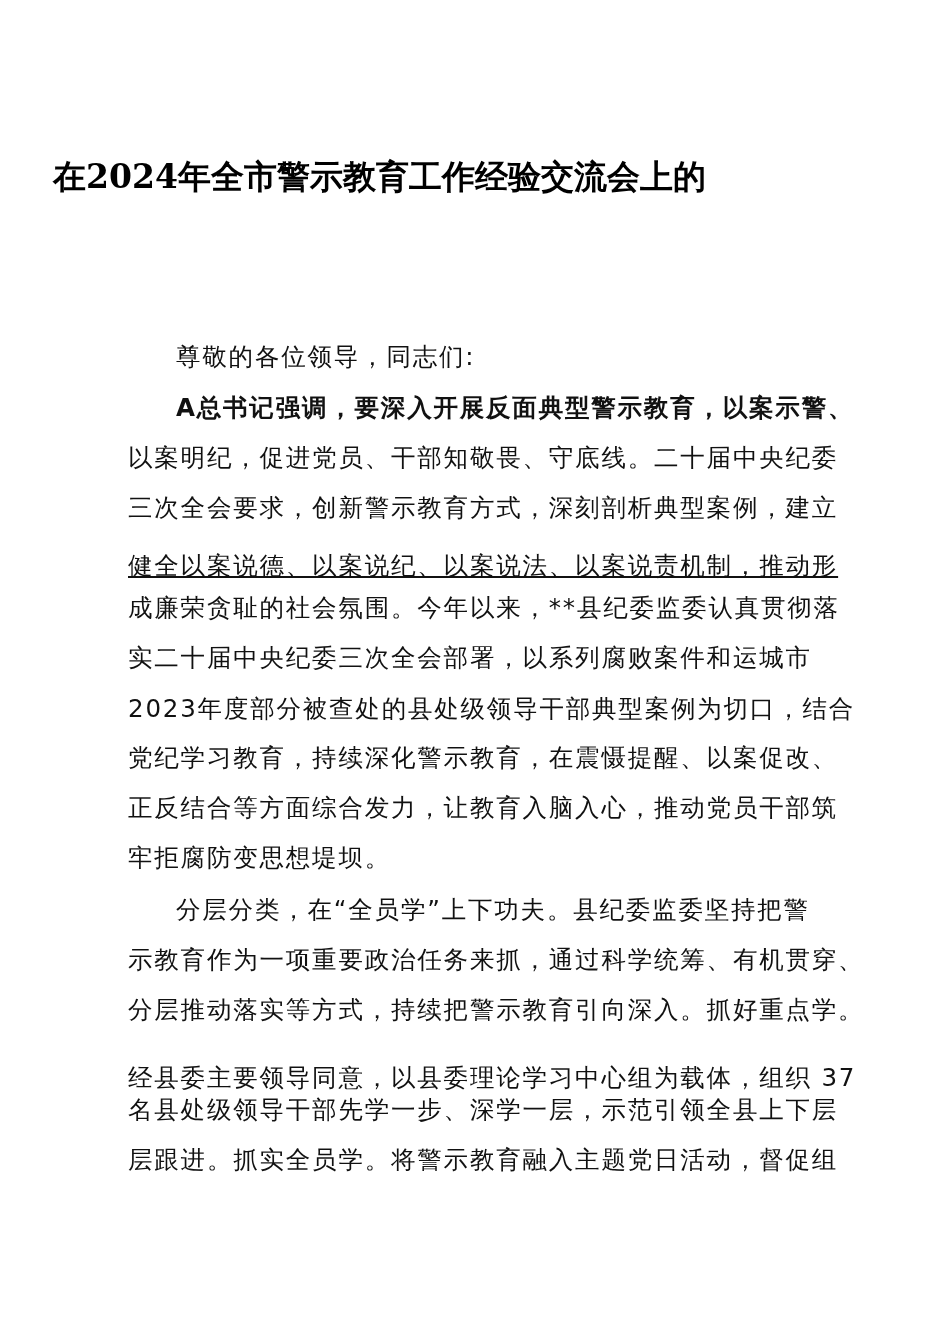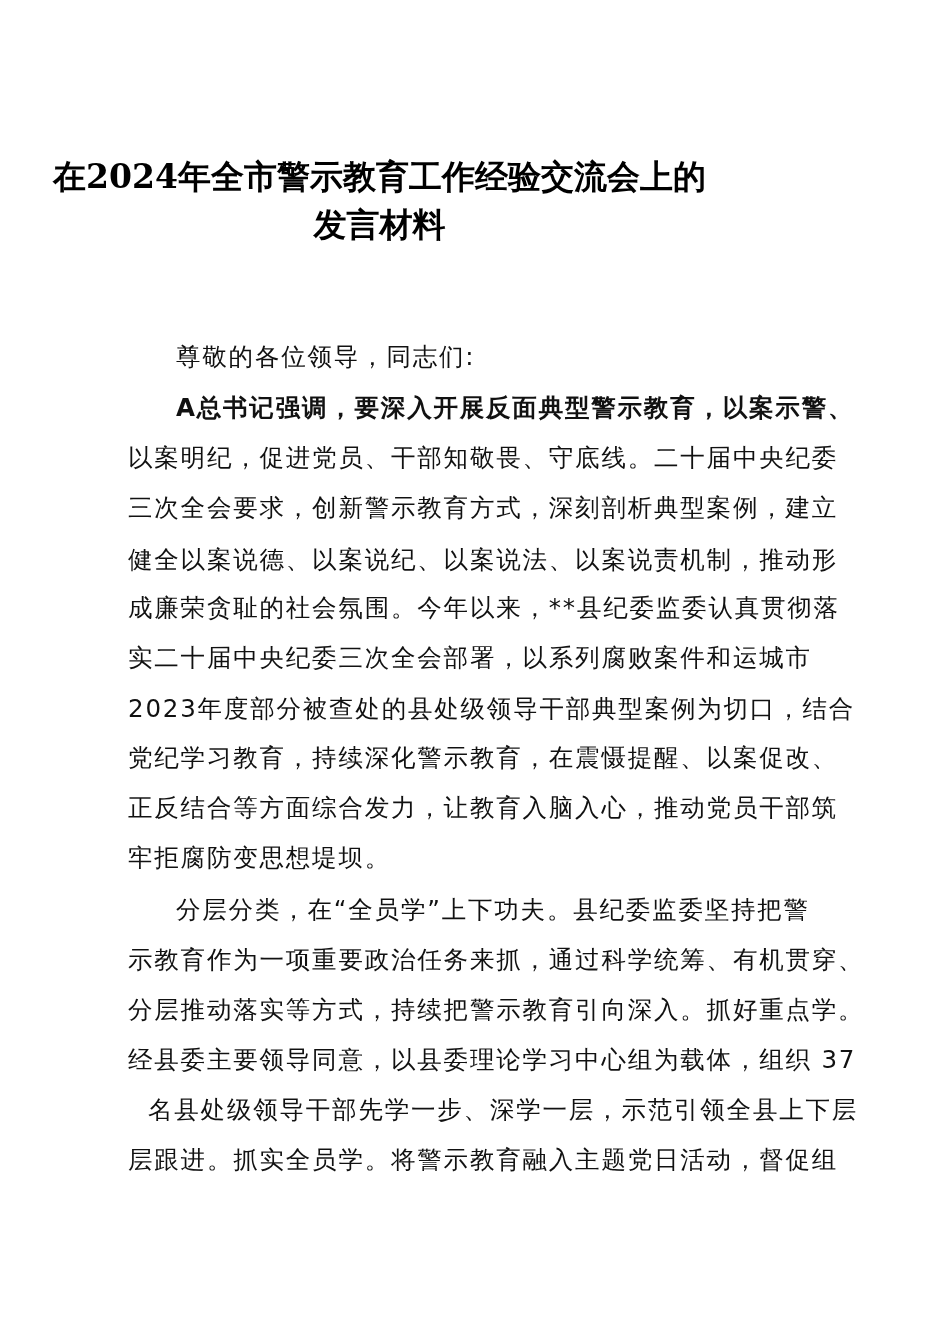--- a/index.html
+++ b/index.html
@@ -54,42 +54,41 @@
       letter-spacing: 1.8px;
     }
     .indent { left: 48px; }
   </style>
 </head>
 <body>
 
 <div class="page">
 
   <div class="title title-line-1">在2024年全市警示教育工作经验交流会上的</div>
-  <div class="title title-line-2">发言材料</div>
 
   <div class="body-text" style="top:334px;">
 
     <div class="line indent" style="top:0px;">尊敬的各位领导，同志们:</div>
 
     <div>
       <div class="line indent" style="top:51px;font-weight:bold;">A总书记强调，要深入开展反面典型警示教育，以案示警、</div>
       <div class="line" style="top:101px;">以案明纪，促进党员、干部知敬畏、守底线。二十届中央纪委</div>
       <div class="line" style="top:151px;">三次全会要求，创新警示教育方式，深刻剖析典型案例，建立</div>
-      <div class="line" style="top:203px;">健全以案说德、以案说纪、以案说法、以案说责机制，推动形</div>
+      <div class="line" style="top:209px;text-decoration:underline;">健全以案说德、以案说纪、以案说法、以案说责机制，推动形</div>
       <div class="line" style="top:251px;">成廉荣贪耻的社会氛围。今年以来，**县纪委监委认真贯彻落</div>
       <div class="line" style="top:301px;">实二十届中央纪委三次全会部署，以系列腐败案件和运城市</div>
       <div class="line" style="top:352px;">2023年度部分被查处的县处级领导干部典型案例为切口，结合</div>
       <div class="line" style="top:401px;">党纪学习教育，持续深化警示教育，在震慑提醒、以案促改、</div>
       <div class="line" style="top:451px;">正反结合等方面综合发力，让教育入脑入心，推动党员干部筑</div>
       <div class="line" style="top:501px;">牢拒腐防变思想堤坝。</div>
     </div>
 
     <div>
       <div class="line indent" style="top:553px;">分层分类，在“全员学”上下功夫。县纪委监委坚持把警</div>
       <div class="line" style="top:603px;text-align:right;">示教育作为一项重要政治任务来抓，通过科学统筹、有机贯穿、</div>
       <div class="line" style="top:653px;">分层推动落实等方式，持续把警示教育引向深入。抓好重点学。</div>
-      <div class="line" style="top:703px;">经县委主要领导同意，以县委理论学习中心组为载体，组织 37</div>
-      <div class="line" style="top:753px;margin-left:20px;">名县处级领导干部先学一步、深学一层，示范引领全县上下层</div>
+      <div class="line" style="top:721px;">经县委主要领导同意，以县委理论学习中心组为载体，组织 37</div>
+      <div class="line" style="top:753px;">名县处级领导干部先学一步、深学一层，示范引领全县上下层</div>
       <div class="line" style="top:803px;">层跟进。抓实全员学。将警示教育融入主题党日活动，督促组</div>
     </div>
   </div>
 
 </div>
 
 </body></html>

